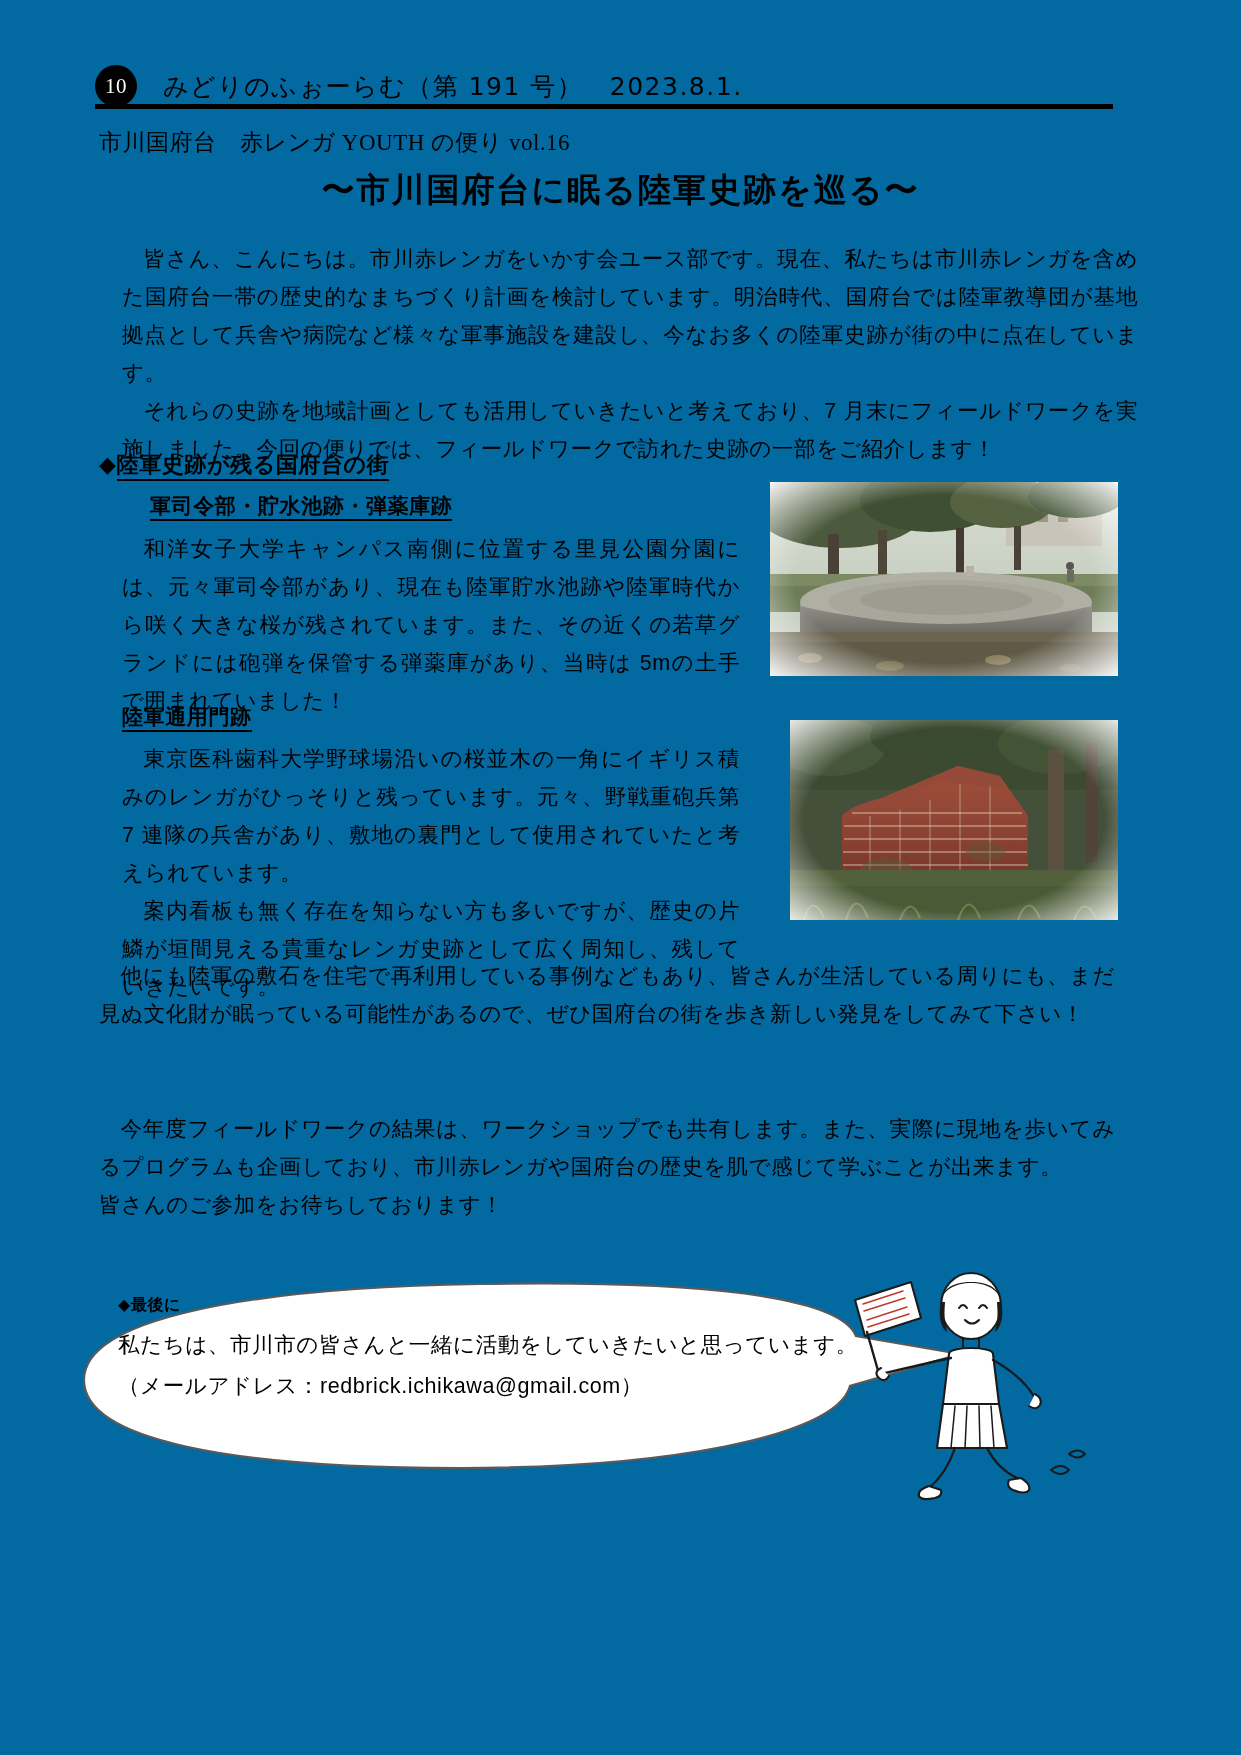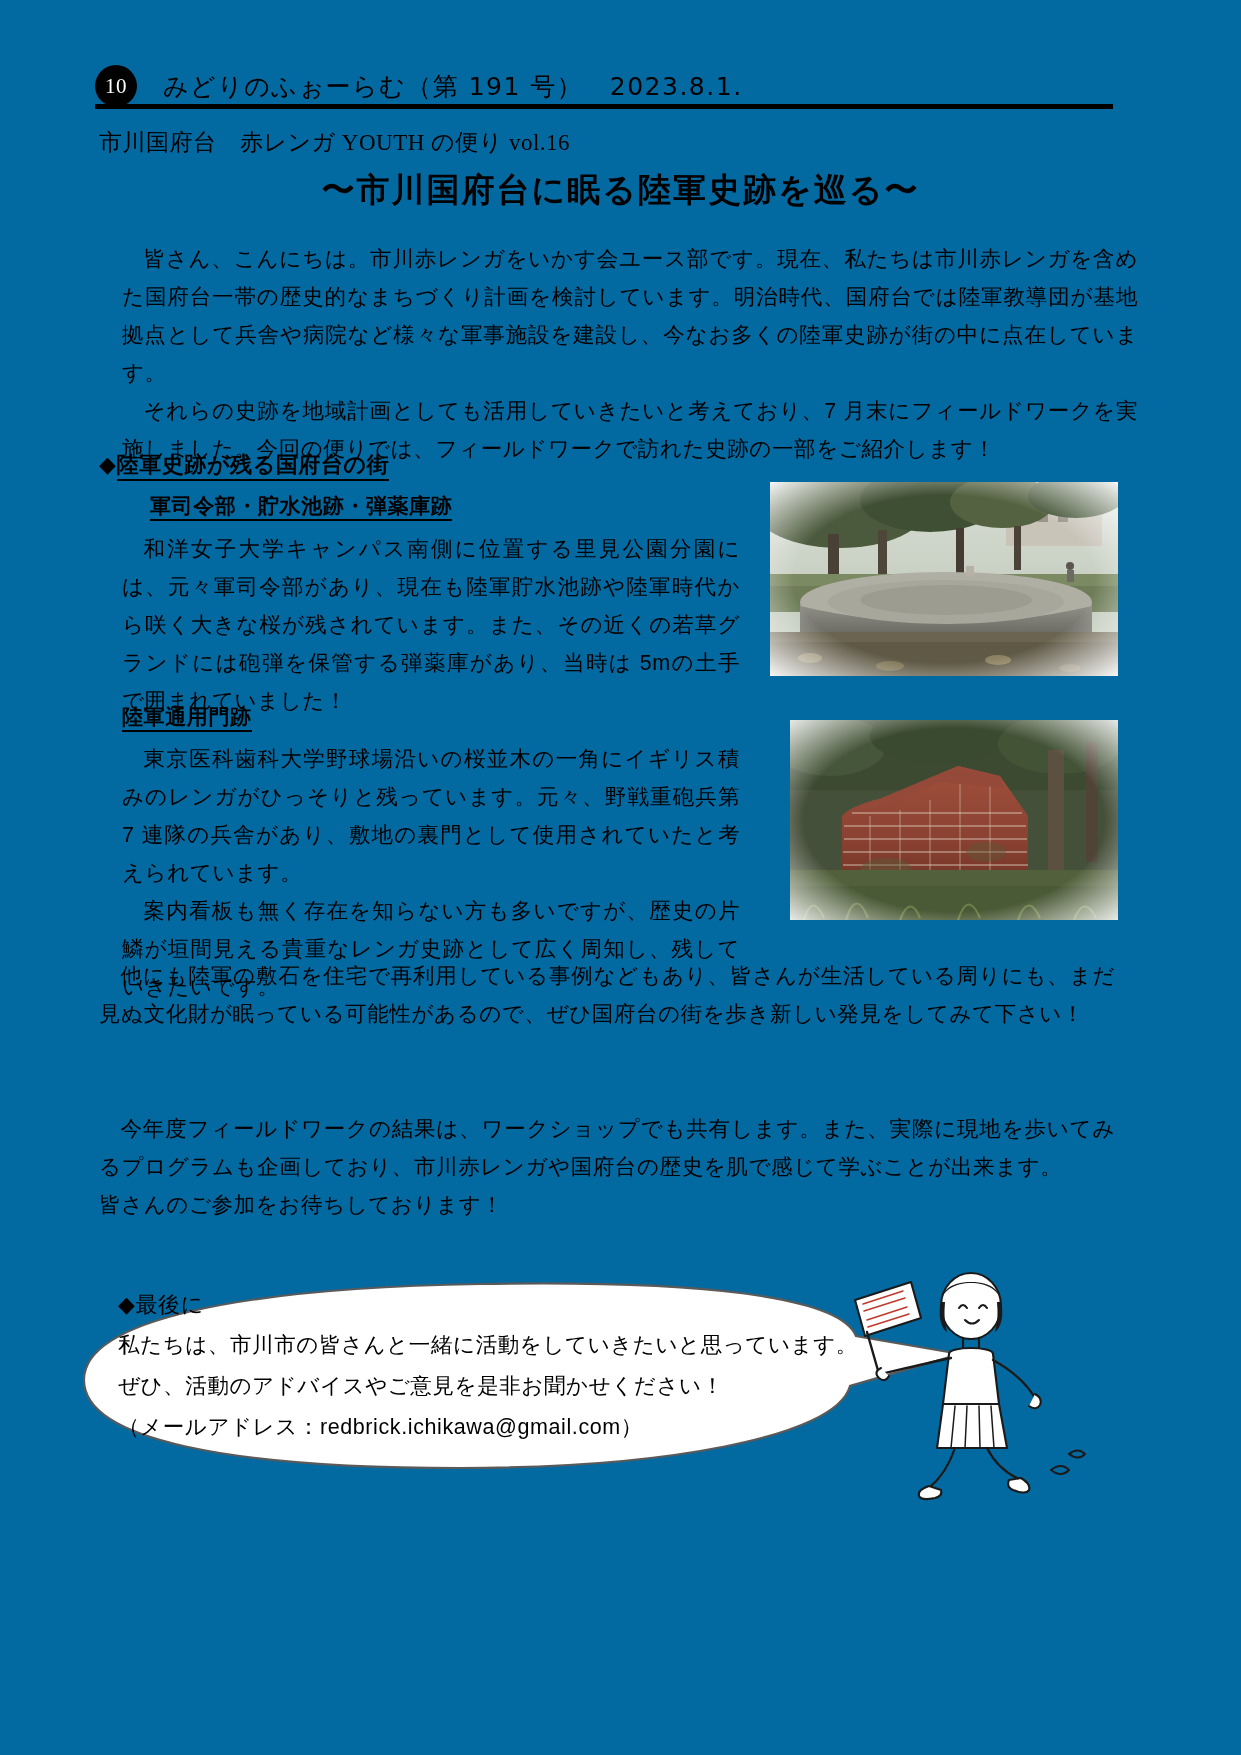--- a/index.html
+++ b/index.html
@@ -183,22 +183,22 @@
   .bubble-content {
     position: absolute;
     left: 58px;
     top: 22px;
     width: 700px;
     font-size: 21.5px;
     line-height: 41px;
     letter-spacing: 0.6px;
   }
   .bubble-head {
-    font-weight: normal;
-    font-size: 22px;
+    font-weight: bold;
+    font-size: 16px;
   }
   .bubble-line { white-space: nowrap; }
 
   
   .illus {
     position: absolute;
     left: 845px;
     top: 1258px;
     width: 255px;
     height: 250px;
@@ -376,21 +376,20 @@
                C24 58, 180 26, 420 22
                C640 18, 780 34, 796 74
                L900 92
                L790 124
                C776 176, 600 206, 400 206
                C170 206, 24 178, 24 118 Z" fill="#ffffff" stroke="#5a5a5a" stroke-width="2.2"></path>
     </svg>
     <div class="bubble-content">
       <div class="bubble-head">◆最後に</div>
       <div class="bubble-line">私たちは、市川市の皆さんと一緒に活動をしていきたいと思っています。</div>
-      <div class="bubble-line">ぜひ、活動のアドバイスやご意見を是非お聞かせください！</div>
       <div class="bubble-line">（メールアドレス：redbrick.ichikawa@gmail.com）</div>
     </div>
   </div>
 
   <div class="illus">
     <svg width="255" height="250" viewBox="0 0 255 250">
       <g fill="none" stroke="#1a1a1a" stroke-width="2.1" stroke-linecap="round" stroke-linejoin="round">
 
         <path d="M10 42 L66 24 L76 60 L20 78 Z" fill="#ffffff"></path>
 

